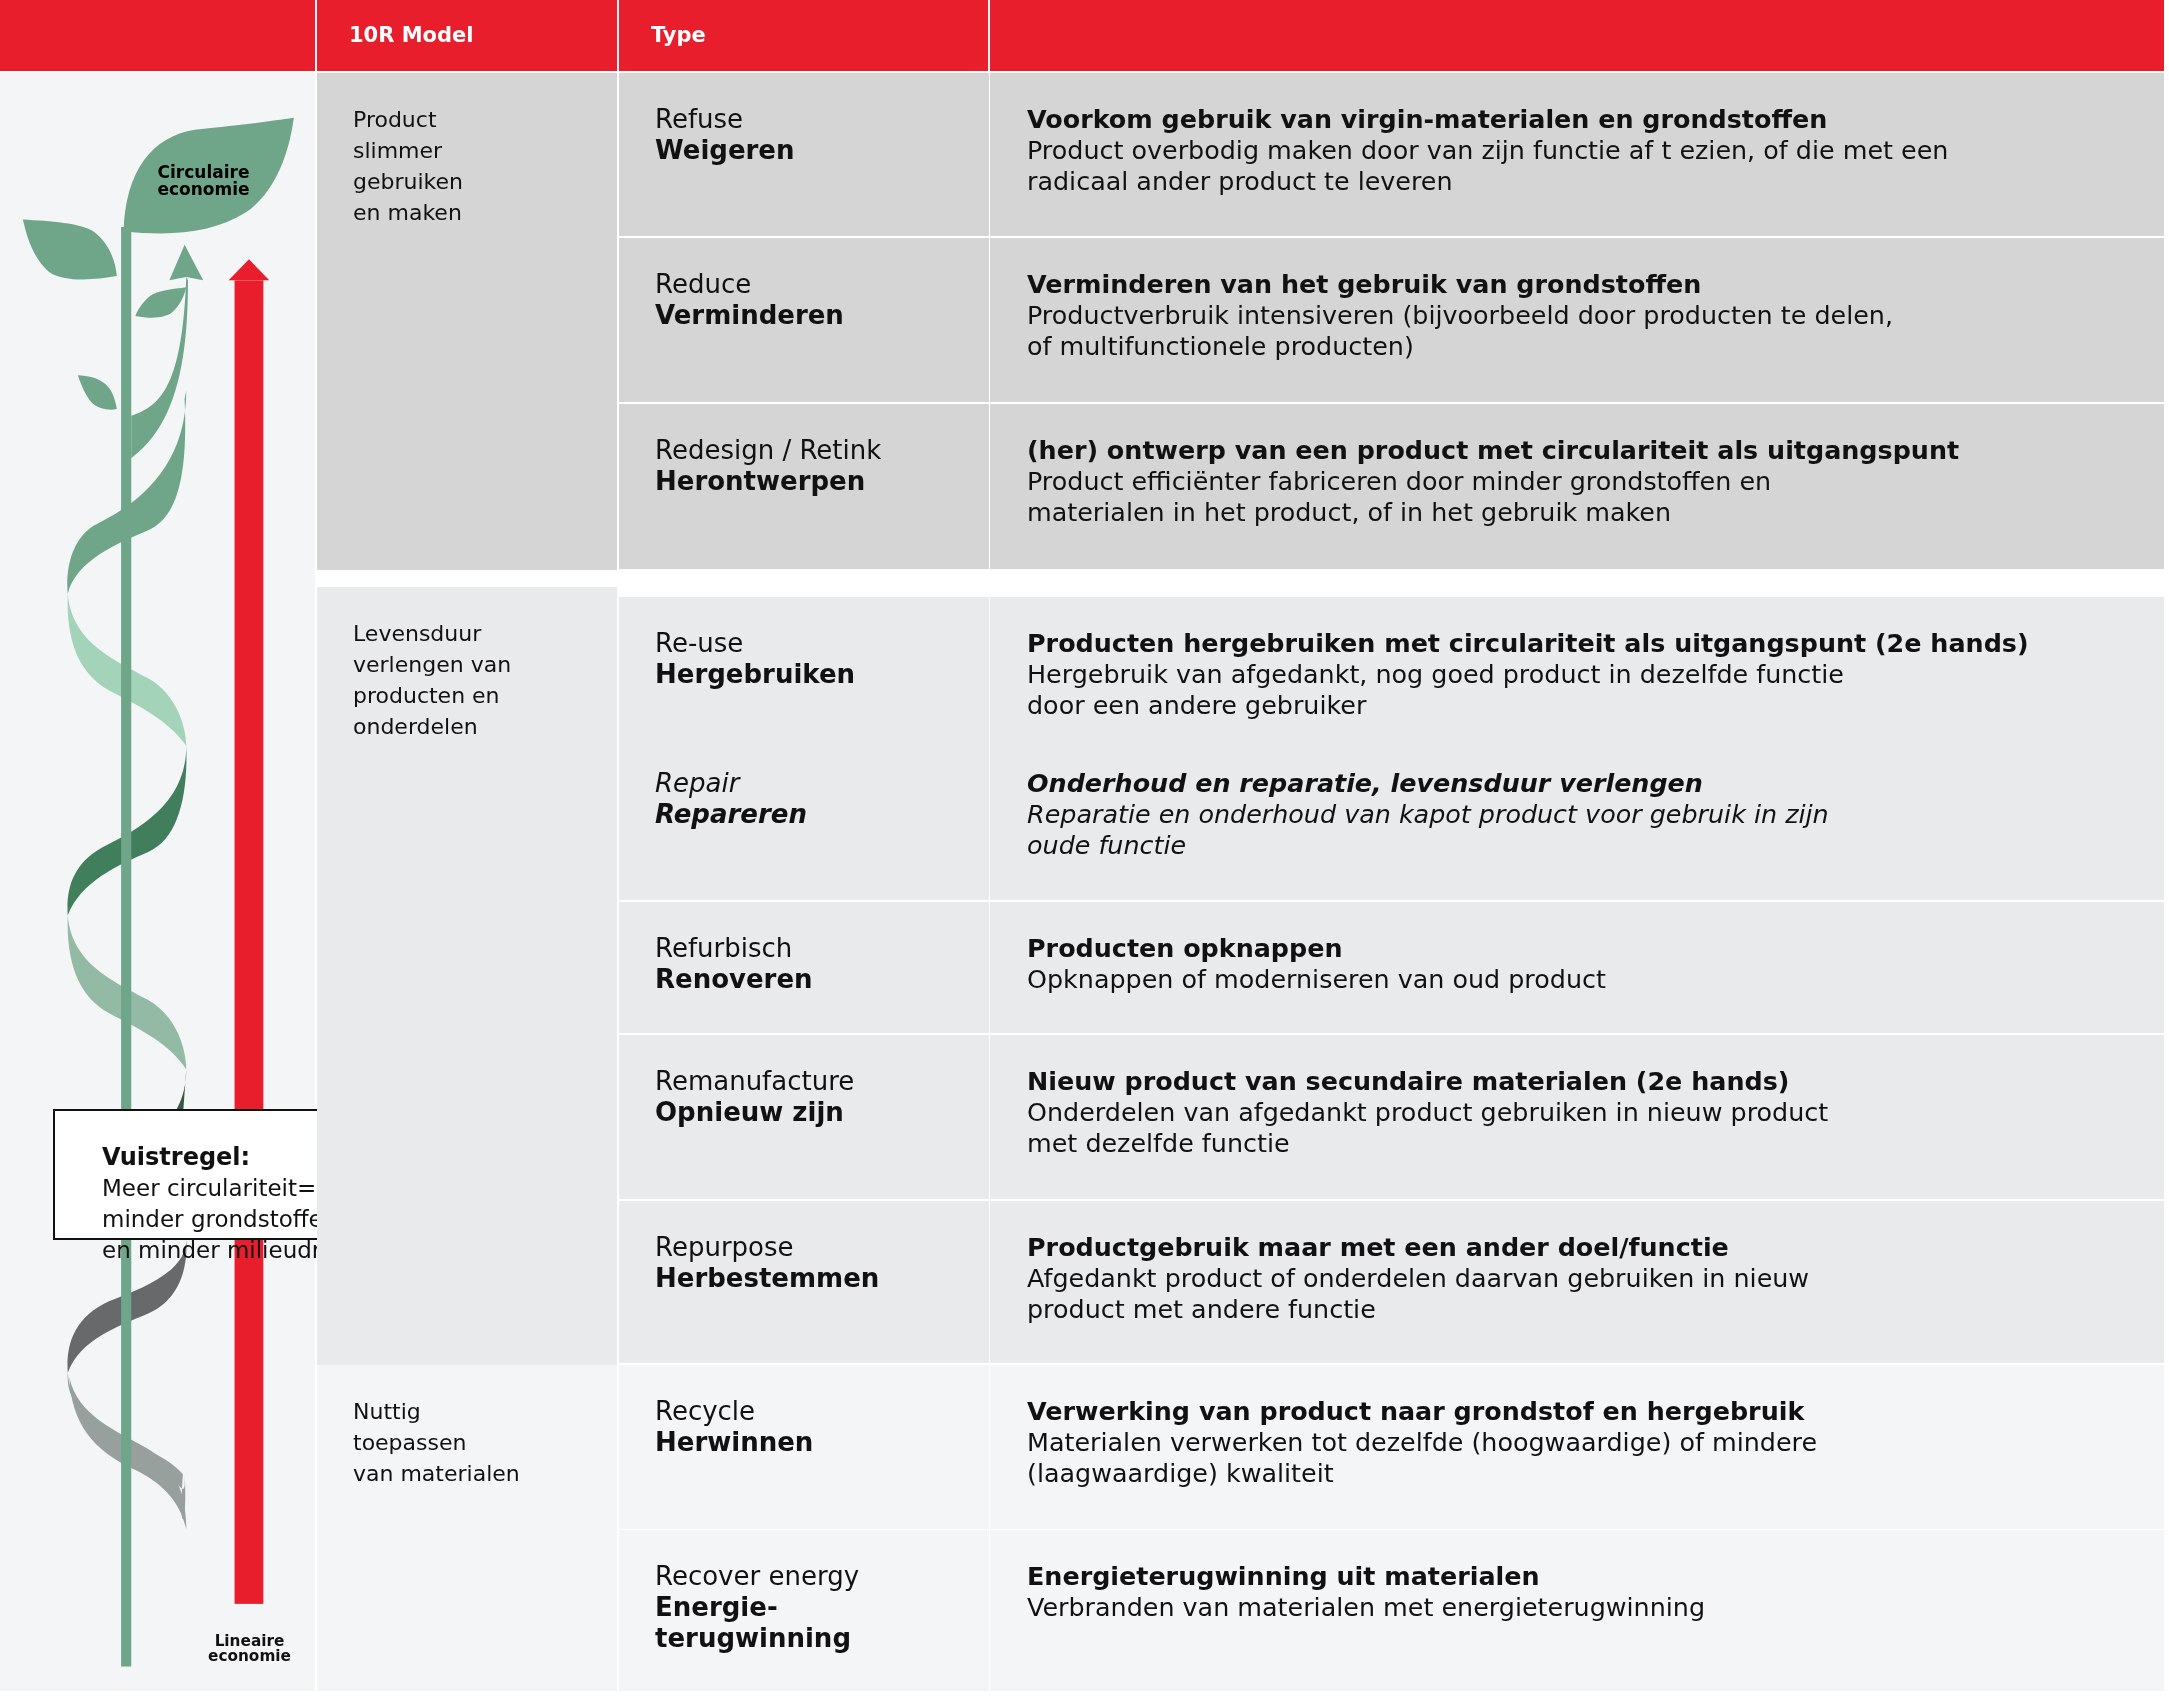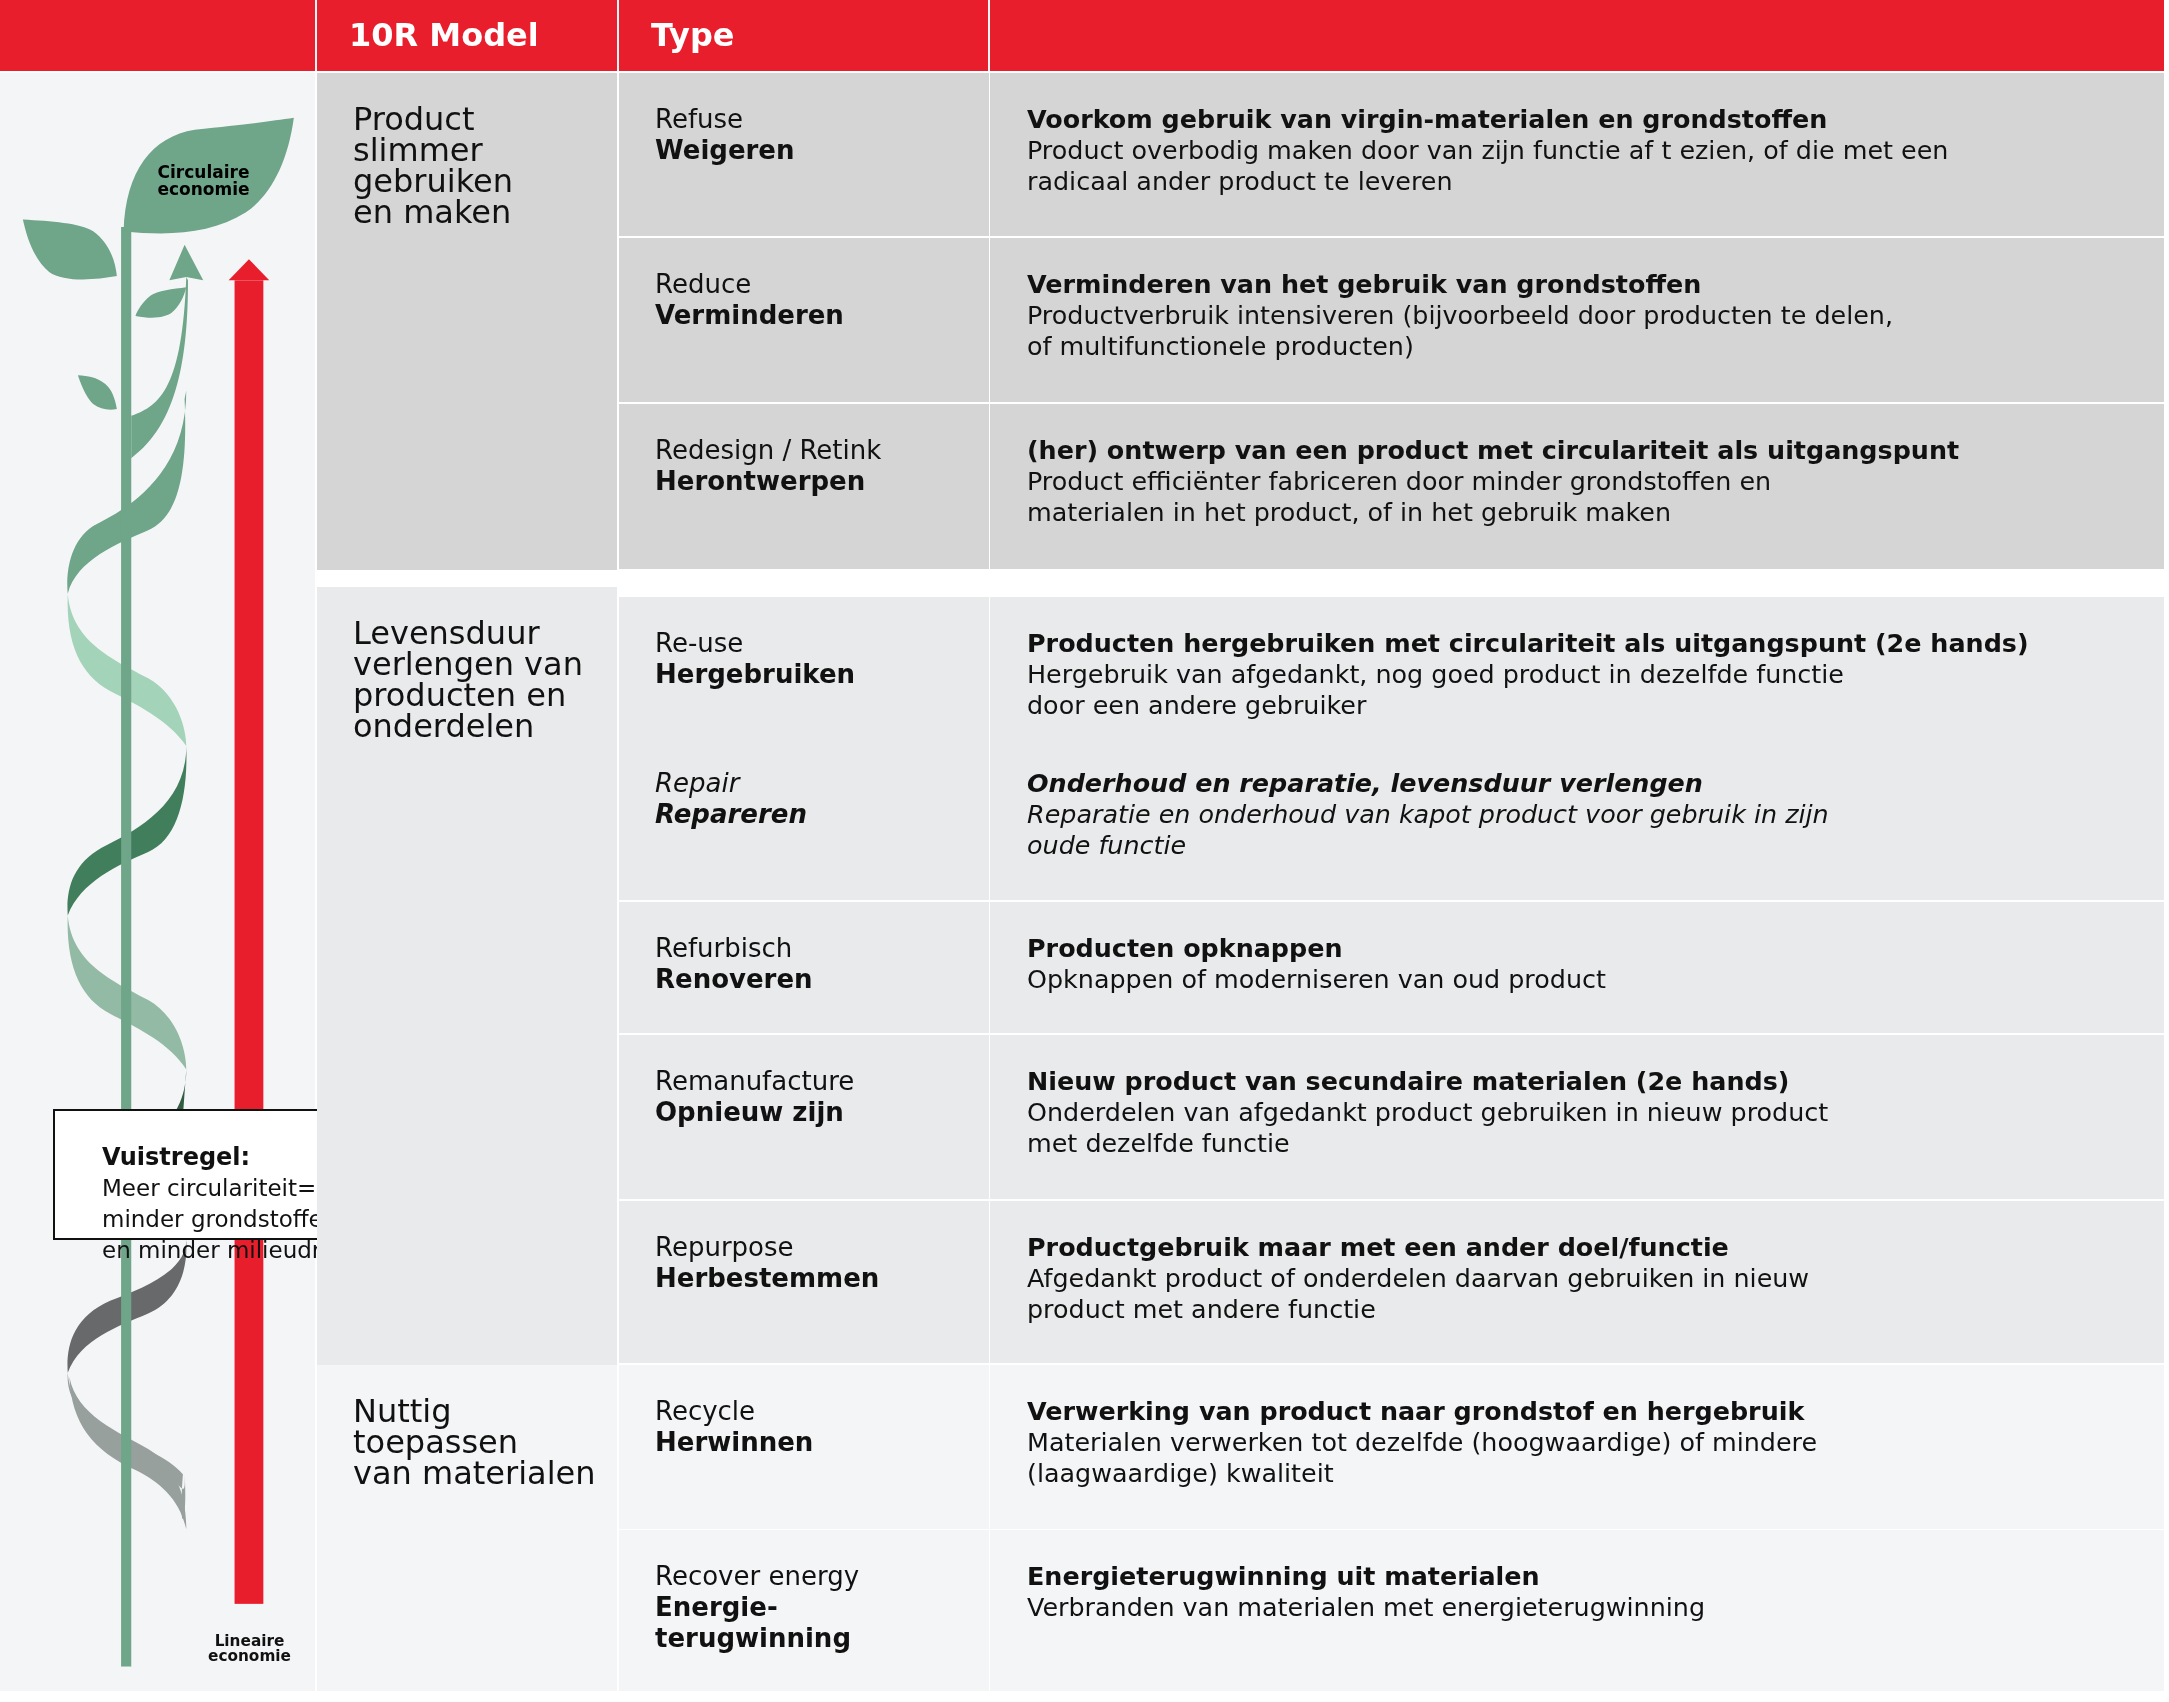--- a/index.html
+++ b/index.html
@@ -1,27 +1,27 @@
 <!DOCTYPE html>
 <html style="font-size:13.6px"><head>
 <meta charset="utf-8">
 <style>
   html, body { margin:0; padding:0; background:#ffffff; }
   body { width:2170px; height:1703px; position:relative; overflow:hidden;
          font-family:"DejaVu Sans", "Liberation Sans", sans-serif; color:#111; }
   .header { position:absolute; left:0; top:0; width:2164px; height:71px; background:#e91e2c; }
-  .hcell { position:absolute; top:0; height:71px; color:#fff; font-weight:bold; font-size:32px;
+  .hcell { position:absolute; top:0; height:71px; color:#fff; font-weight:bold; font-size:21px;
            line-height:71px; box-sizing:border-box; padding-left:32px; border-right:2.5px solid #f4f5f7; }
   .h0 { left:0; width:317px; }
   .h1 { left:317px; width:302px; }
   .h2 { left:619px; width:371px; }
   .h3 { left:990px; width:1174px; border-right:none; }
   .leftpanel { position:absolute; left:0; top:73px; width:315px; height:1618px; background:#f4f5f7; }
   .grp { position:absolute; left:317px; width:300px; box-sizing:border-box; padding:30.5px 0 0 36px;
-         font-size:32px; line-height:31px; white-space:pre-line; }
+         font-size:22px; line-height:31px; white-space:pre-line; }
   .row { position:absolute; left:619px; width:1545px; }
   .cell-type { position:absolute; left:0; top:0; width:370px; height:100%; box-sizing:border-box;
                padding:30.5px 0 0 36px; font-size:26px; line-height:31px; }
   .cell-desc { position:absolute; left:371px; top:0; width:1174px; height:100%; box-sizing:border-box;
                padding:30.5px 0 0 37px; font-size:25.4px; line-height:31px; }
   .en { display:block; font-weight:normal; }
   .nl { display:block; font-weight:bold; white-space:pre-line; }
   .dtitle { display:block; font-weight:bold; }
   .dtext { display:block; white-space:pre-line; }
   .g1 { background:#d4d5d4; }

